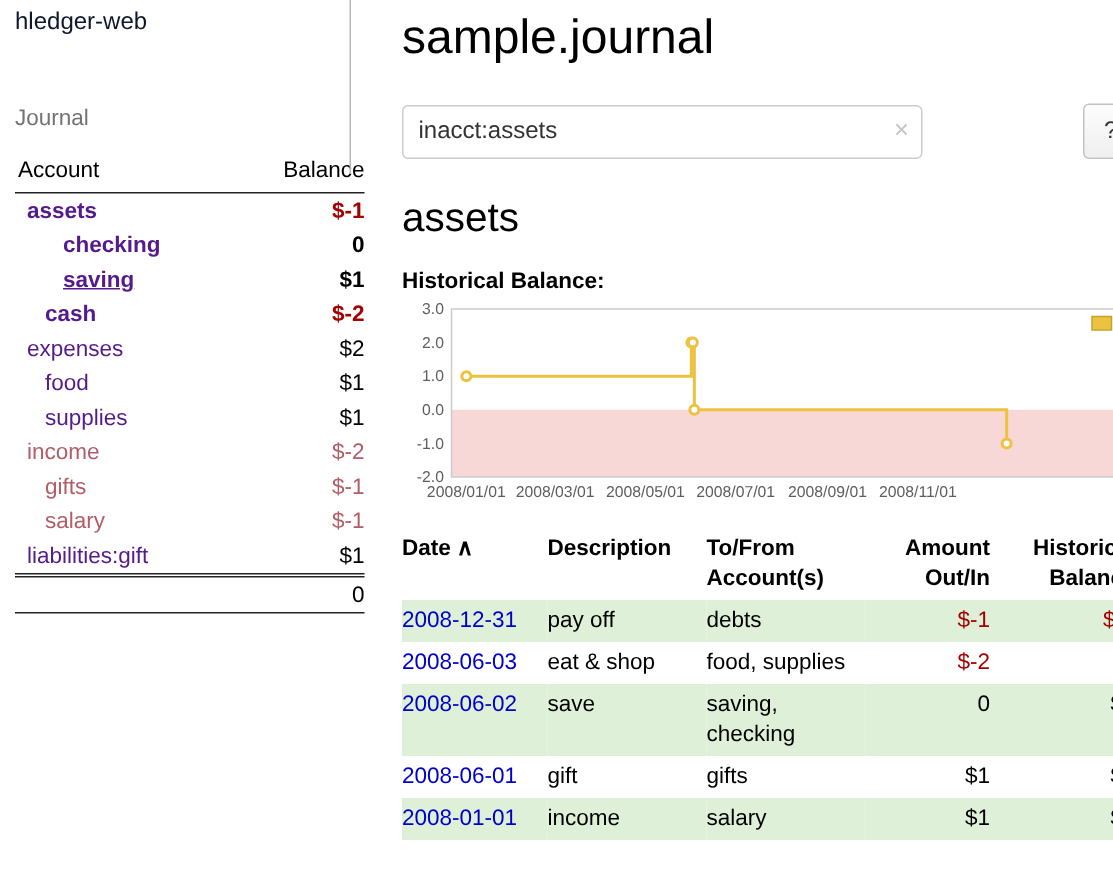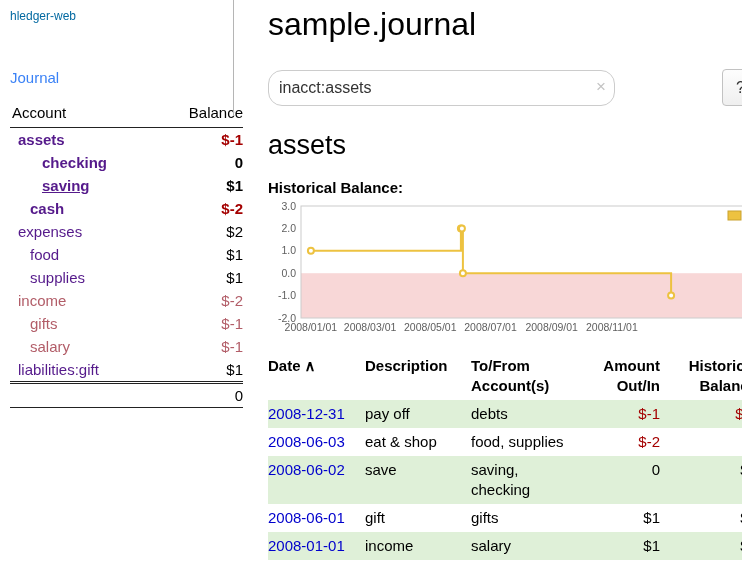--- a/index.html
+++ b/index.html
@@ -6,43 +6,43 @@
   body{
     width:742px;height:582px;position:relative;overflow:hidden;
     background:#fff;color:#000;
     font-family:"Liberation Sans",sans-serif;font-size:15px;
   }
   a{cursor:pointer;text-decoration:none}
   .layout{display:flex}
 
   
   .sidebar{width:233px;flex:none;padding:6px 10px 0 10px}
-  .brand a{color:#0369a1;font-size:12px}
-  .journal-link{display:block;margin-top:46px;color:#3b82f6}
+  .brand a{color:#0f172a;font-size:16px}
+  .journal-link{display:block;margin-top:46px;color:#737373}
   table.accounts{width:100%;border-collapse:collapse;margin-top:16px;font-size:15px}
   table.accounts th{font-weight:normal;text-align:left;padding:2px 0 6px 2px;border-bottom:1px solid #222}
   table.accounts th.bal-h{text-align:right}
   table.accounts td{padding:3px 0}
   td.acct-cell a{color:#551a8b;display:inline-block}
   td.acct-cell a.bold{font-weight:bold}
   td.acct-cell a.rose{color:#b25d68}
   td.bal{text-align:right;white-space:nowrap}
   td.bal.bold{font-weight:bold}
   td.bal.neg{color:#a40000}
   td.bal.rose-t{color:#b25d68}
   table.accounts tfoot td{border-top:3px double #222;border-bottom:1px solid #222;padding:3px 0}
   .vdivider{position:absolute;left:233px;top:0;width:1px;height:116px;background:#b5b5b5}
 
   
   .main{flex:1;padding:0 4px 0 15px}
   h1.page-title{font-size:32px;font-weight:400;margin:6px 0 0;letter-spacing:0}
   .search-row{display:flex;align-items:center;margin-top:26px}
   .search-box{position:relative;width:347px}
   .search-box input{
-    width:100%;height:36px;box-sizing:border-box;border:1px solid #ccc;border-radius:14px;
+    width:100%;height:36px;box-sizing:border-box;border:1px solid #ccc;border-radius:4px;
     font-size:16px;padding:0 28px 0 10px;color:#333;font-family:inherit;outline:none;
   }
   .clear-x{position:absolute;right:9px;top:7px;color:#c4c4c4;font-size:17px;line-height:20px}
   .btn{
     height:37px;padding:0 13px;font-size:16px;color:#333;font-family:inherit;cursor:pointer;
     border:1px solid #c2c2c2;border-radius:4px;background:linear-gradient(#fdfdfd,#efefef);
   }
   .search-btn{margin-left:9px}
   .help-btn{margin-left:auto;width:37px;padding:0}
   h2.account-title{font-size:27px;font-weight:400;margin:24px 0 0}

